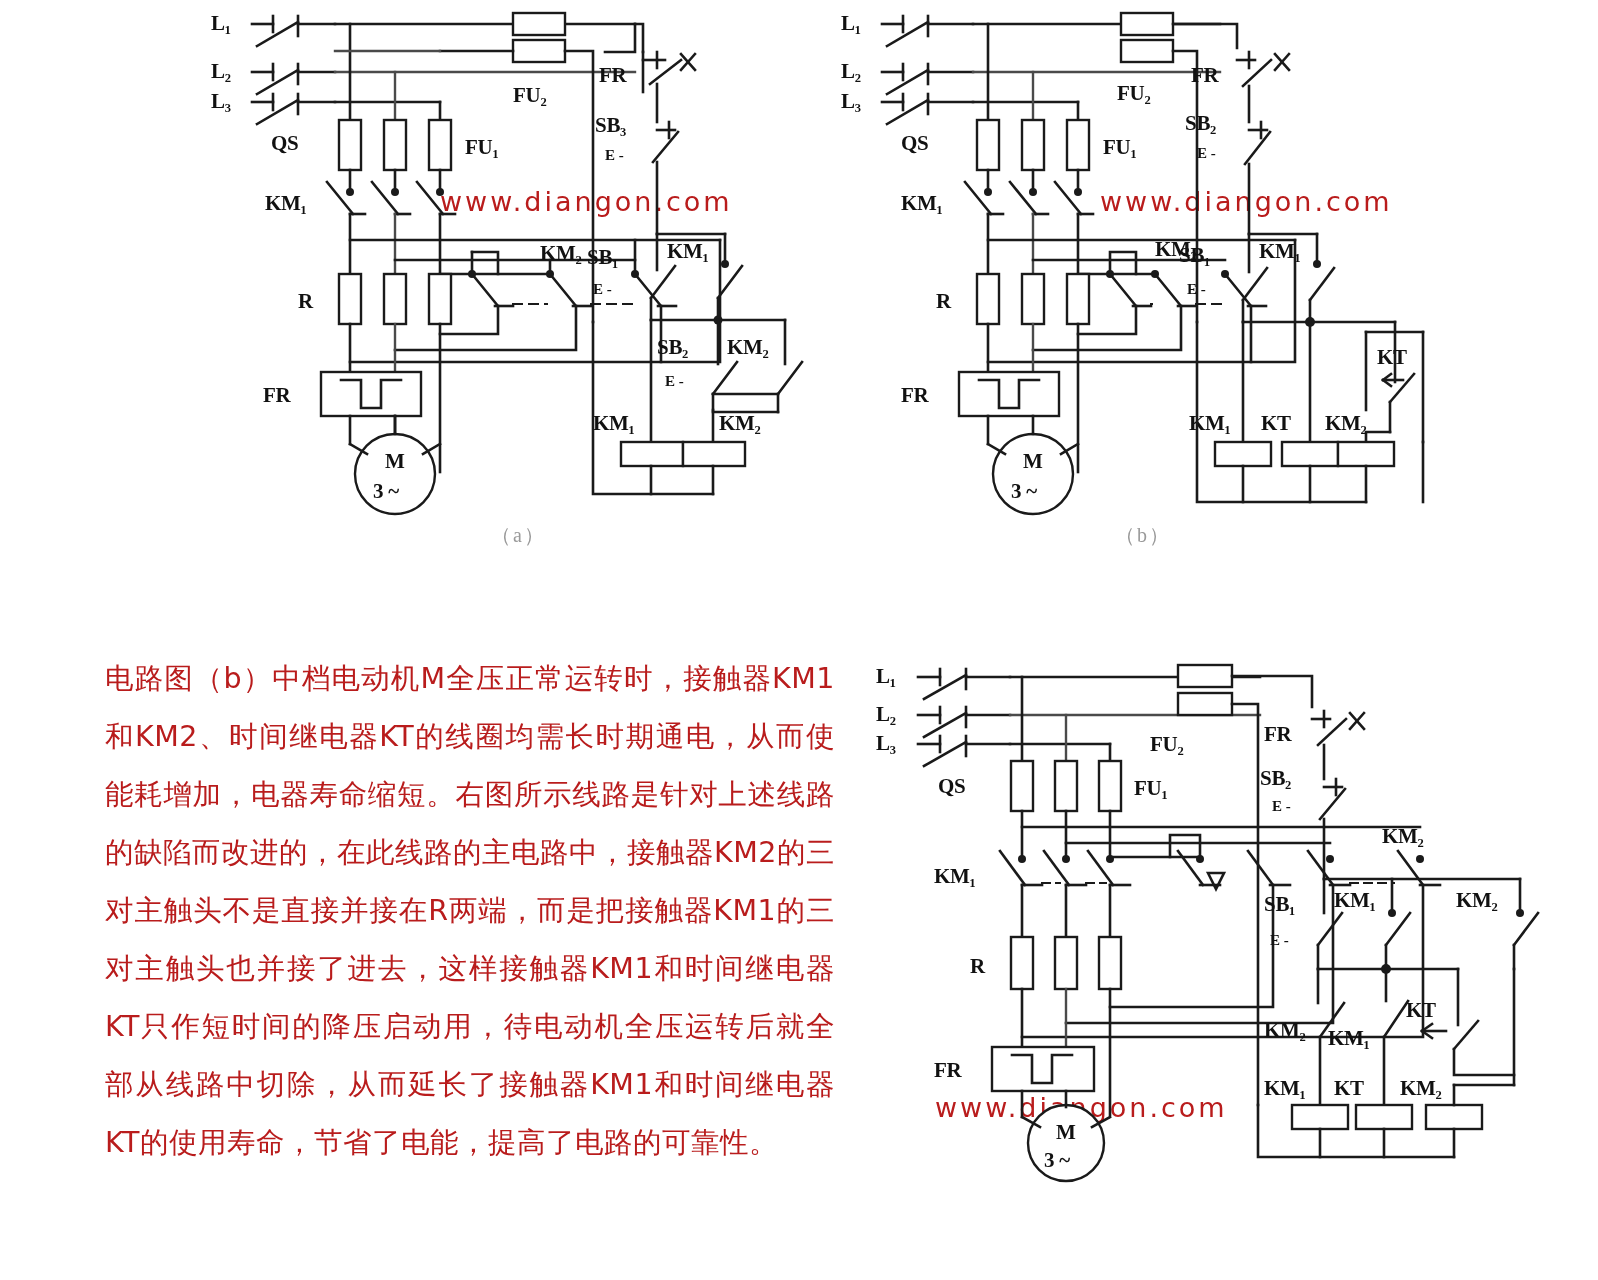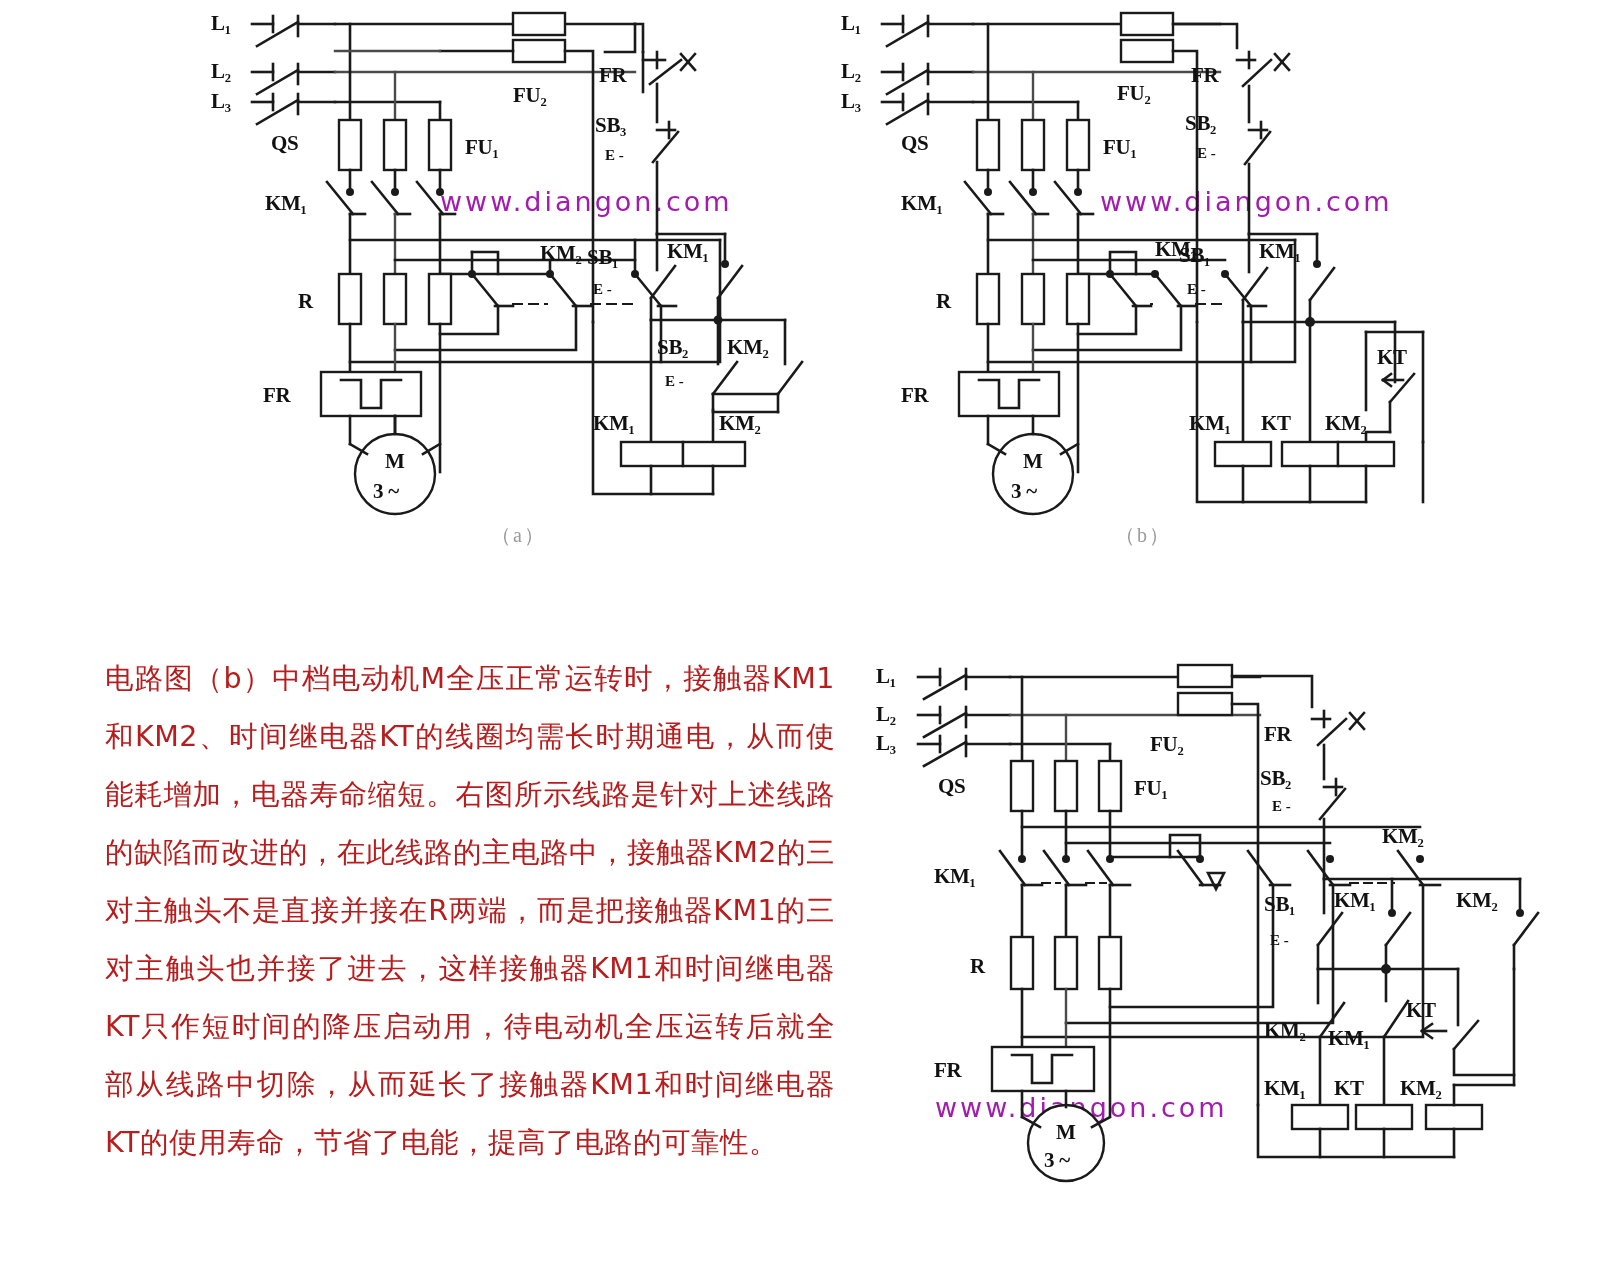--- a/index.html
+++ b/index.html
@@ -13,21 +13,21 @@
   .wire-grey{stroke:#4a4a4a;stroke-width:2.4;fill:none;stroke-linecap:square;}
   .box{stroke:#1a1a1a;stroke-width:2.4;fill:#ffffff;}
   .dot{fill:#1a1a1a;}
   .lbl{font-family:"Liberation Serif",serif;font-weight:bold;fill:#111;
        font-size:21px;letter-spacing:-0.3px;}
   .lbl-sm{font-family:"Liberation Serif",serif;font-weight:bold;fill:#111;font-size:15px;}
   .cap{font-family:"Liberation Serif",serif;font-size:20px;fill:#9a9a9a;letter-spacing:2px;}
   .prose{position:absolute;font-family:"DejaVu Sans",sans-serif;
          font-size:28.5px;line-height:58px;color:#b91c1c;letter-spacing:0.5px;
          text-align:justify;}
-  .wm{position:absolute;font-family:"DejaVu Sans",sans-serif;color:#a21caf;
+  .wm{position:absolute;font-family:"DejaVu Sans",sans-serif;color:#b91c1c;
       font-size:27px;letter-spacing:3px;user-select:none;}
 </style>
 </head>
 <body>
 
 <div class="page">
 
   <div class="wm" style="left:440px;top:186px;">www.diangon.com</div>
   <div class="wm" style="left:1100px;top:186px;">www.diangon.com</div>
   <div class="wm" style="left:935px;top:1092px;">www.diangon.com</div>

